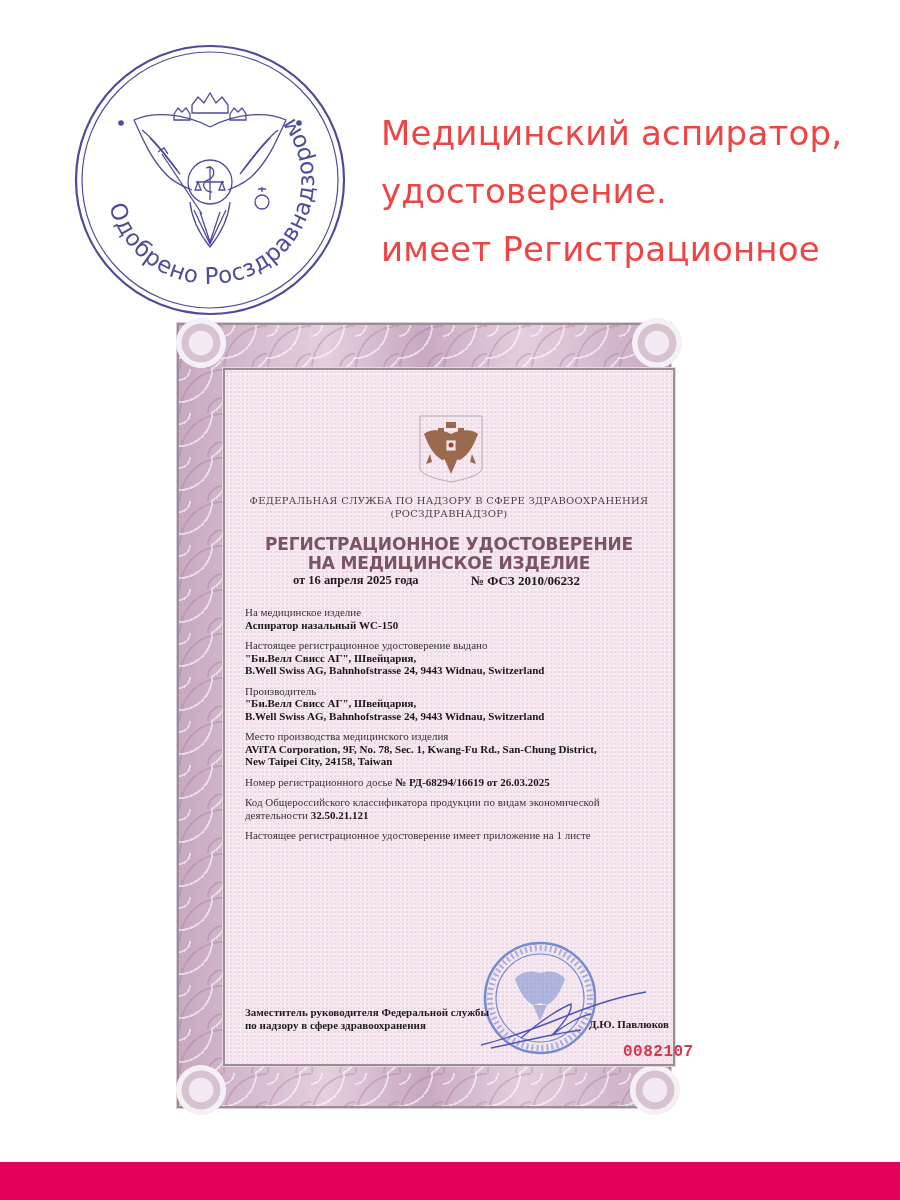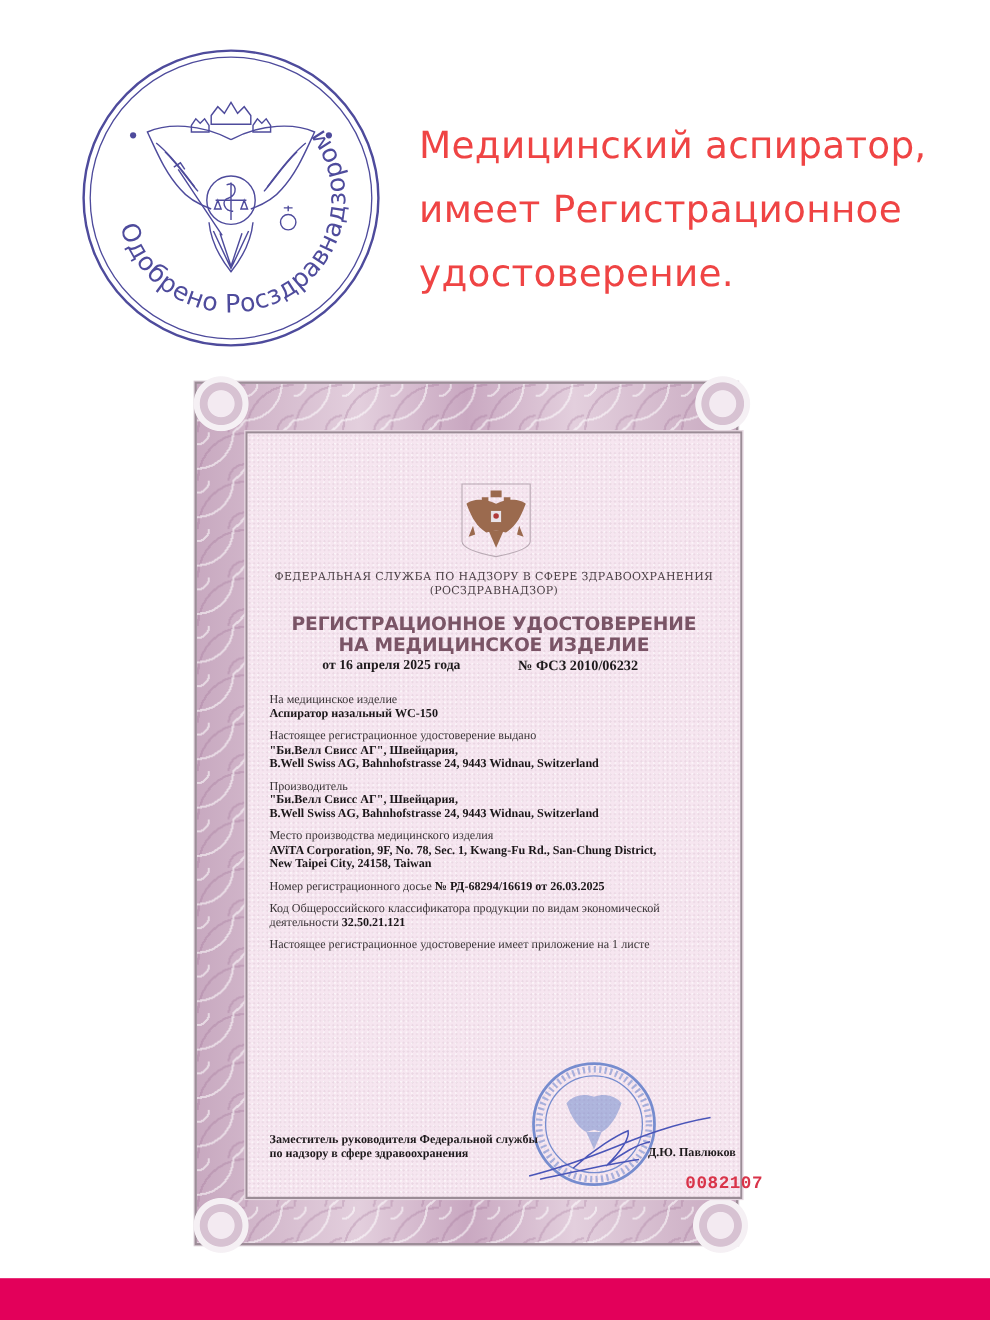--- a/index.html
+++ b/index.html
@@ -12,21 +12,21 @@
     
     .headline {
       position: absolute; left: 365px; top: 104px; width: 500px;
       color: #ef4444; font-family: "DejaVu Sans", sans-serif;
       font-size: 34px; line-height: 58px; letter-spacing: 0.2px; margin-left: 16px;
     }
     .headline span { display: block; white-space: nowrap; }
 
     
     .cert {
-      position: absolute; left: 177px; top: 347px; width: 494px; height: 785px;
+      position: absolute; left: 177px; top: 323px; width: 494px; height: 785px;
       border: 2px solid #9d8d98;
       background:
         repeating-radial-gradient(circle at 0 0, rgba(255,255,255,0.0) 0 10px, rgba(255,255,255,0.55) 10px 12px, rgba(255,255,255,0) 12px 22px),
         repeating-radial-gradient(circle at 100% 100%, rgba(150,100,140,0.0) 0 14px, rgba(150,100,140,0.25) 14px 16px, rgba(150,100,140,0) 16px 28px),
         linear-gradient(90deg, #c8a9c0 0%, #e3cfdd 30%, #c9a8c1 50%, #e3cfdd 70%, #c8a9c0 100%);
       background-size: 44px 44px, 44px 44px, 100% 100%;
       box-shadow: 0 0 0 1px #d8ccd4;
     }
     .cert-corner {
       position: absolute; width: 56px; height: 56px;
@@ -133,22 +133,22 @@
       <path d="M128 170 l10 30 l10 -30 M 122 168 l16 34 l16 -34"></path>
       <path d="M90 112 l40 60 M 86 110 l6 -4 l4 6"></path>
       <circle cx="190" cy="160" r="7"></circle>
       <path d="M190 150 v-5 M 186 147 h8"></path>
     </g>
   </svg>
 </div>
 
 <div class="headline">
   <span>Медицинский аспиратор,</span>
+  <span>удостоверение.</span>
   <span>имеет Регистрационное</span>
-  <span>удостоверение.</span>
 </div>
 
 <div class="cert">
   <div class="cert-corner tl"></div>
   <div class="cert-corner tr"></div>
   <div class="cert-corner bl"></div>
   <div class="cert-corner br"></div>
   <div class="cert-side-ornament"></div>
 
   <div class="cert-inner">

